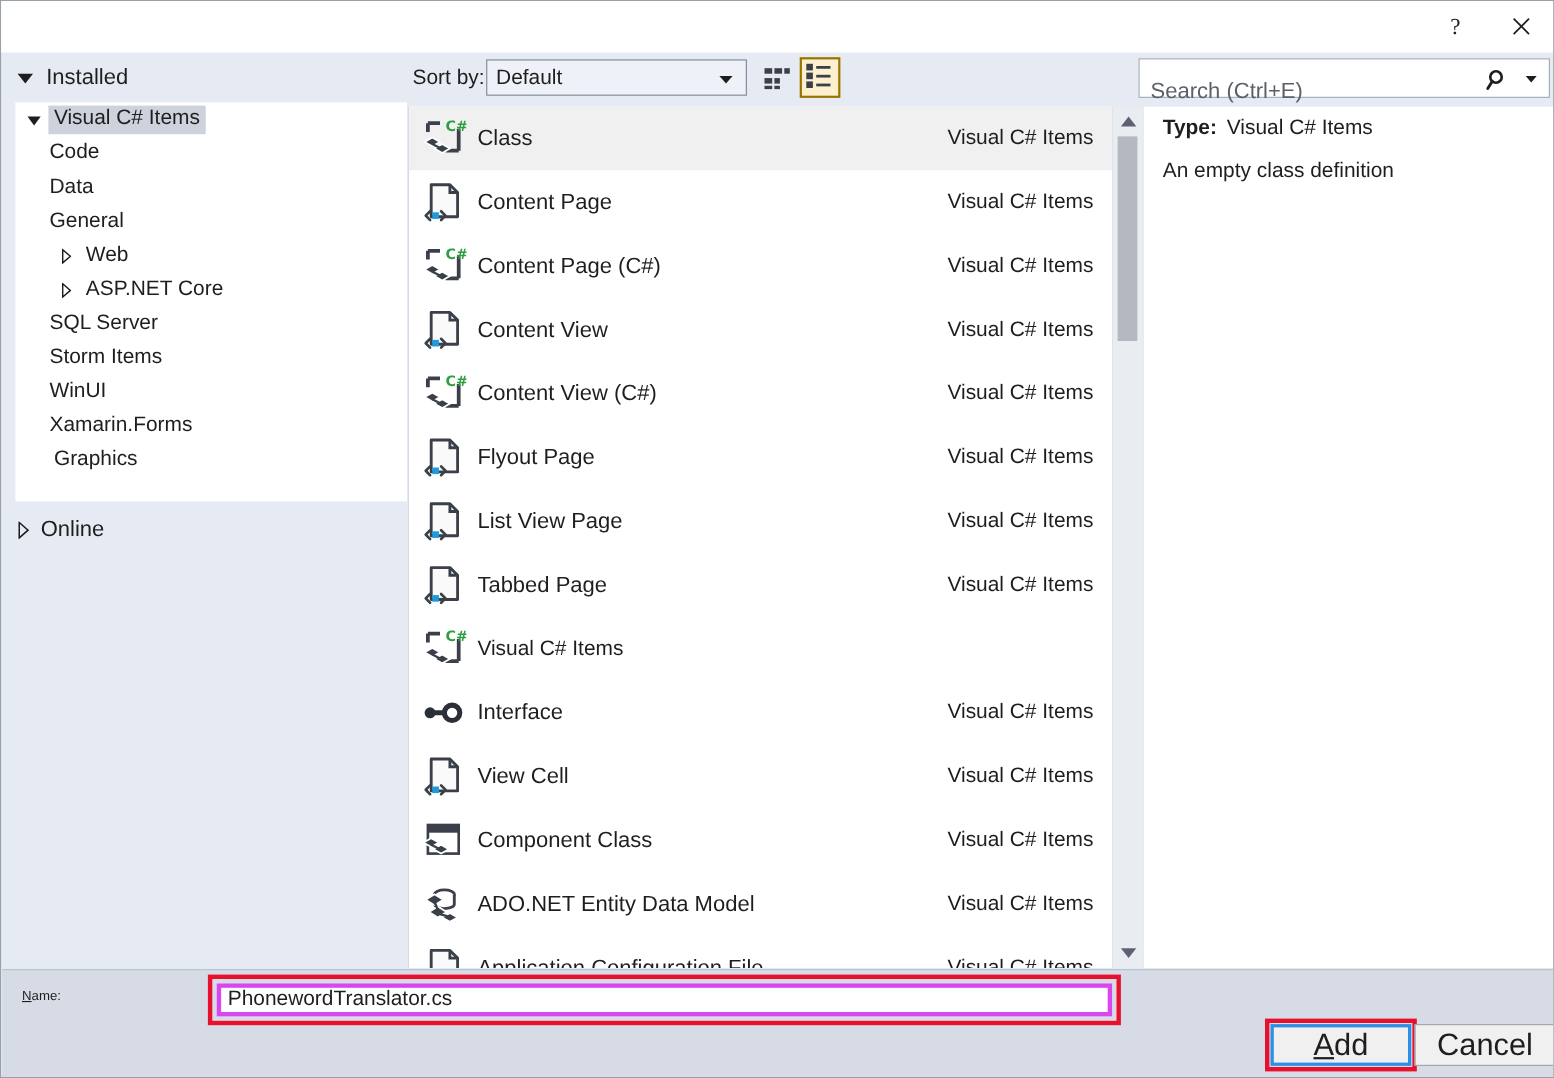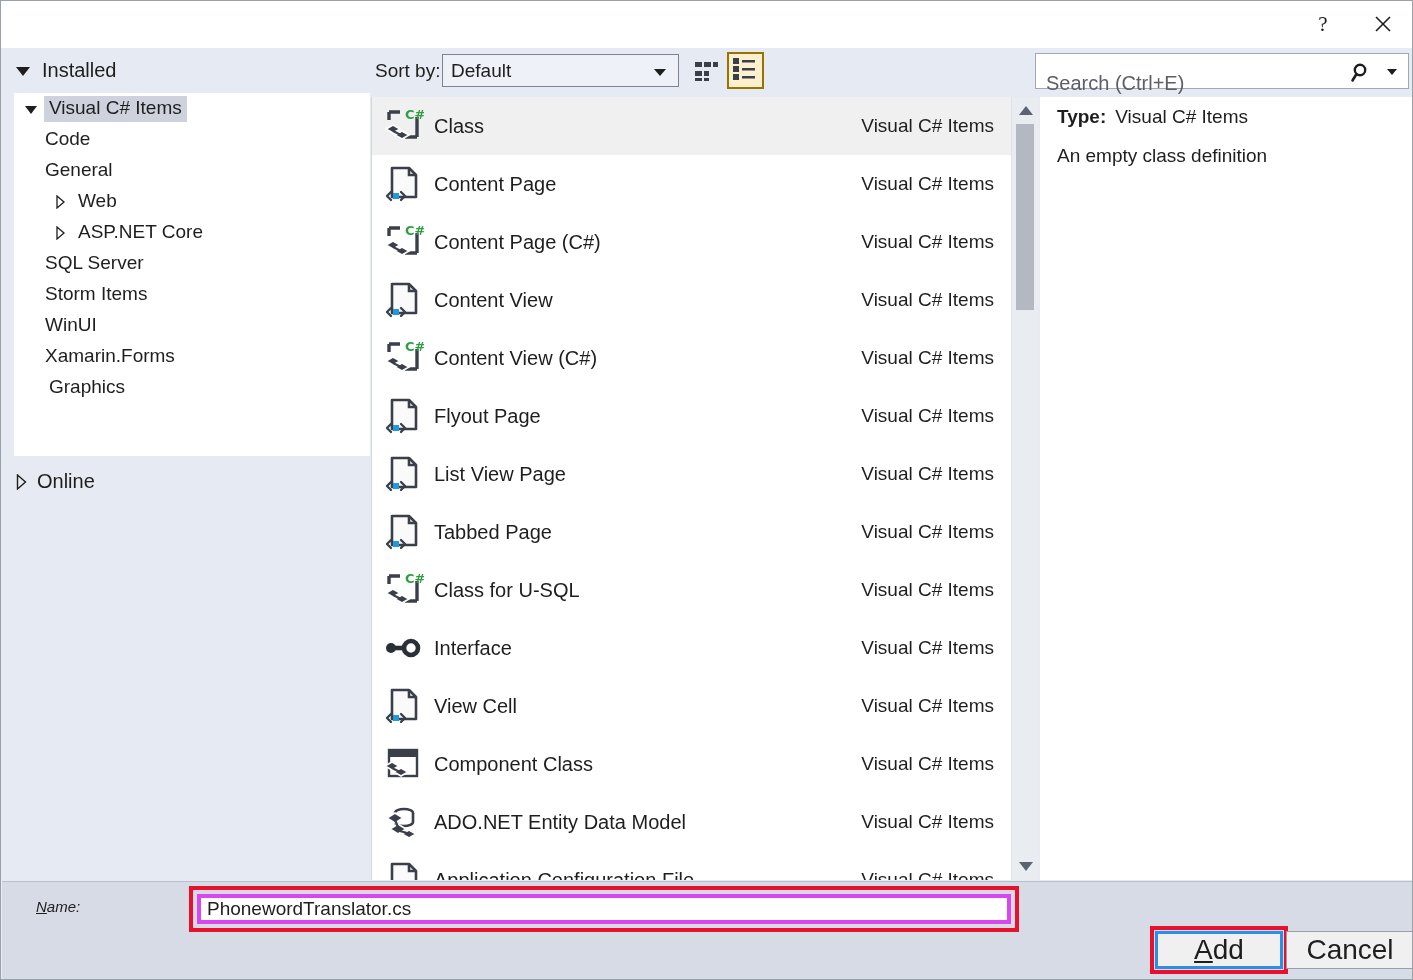--- a/index.html
+++ b/index.html
@@ -366,25 +366,24 @@
     left: 1px;
     top: 880px;
     width: 1411px;
     height: 99px;
     background: #d6dbe6;
     border-top: 1px solid #b9c0cd;
     box-sizing: border-box;
   }
   #name-label {
     position: absolute;
-    left: 34px;
+    left: 18px;
     top: 16px;
-    font-size: 15px;
-    color: #1e1e1e;
-    font-style: italic;
+    font-size: 12px;
+    color: #1e1e1e;
   }
   #name-label u { text-decoration: underline; }
 
   #name-highlight {
     position: absolute;
     left: 187px;
     top: 4px;
     width: 830px;
     height: 46px;
     box-sizing: border-box;
@@ -479,20 +478,24 @@
             <span class="tri-down-sm"></span>
           </span>
         <span class="tlabel">Visual C# Items</span>
       </div>
       <div class="tree-item level1">
         <span class="tw"></span>
         <span class="tlabel">Code</span>
       </div>
       <div class="tree-item level1">
         <span class="tw"></span>
+        <span class="tlabel">Data</span>
+      </div>
+      <div class="tree-item level1">
+        <span class="tw"></span>
         <span class="tlabel">General</span>
       </div>
       <div class="tree-item level1b">
         <span class="tw">
           <svg width="9" height="14" viewBox="0 0 9 14">
             <polygon points="1,1 8,7 1,13" fill="none" stroke="#1e1e1e" stroke-width="1.3"></polygon>
           </svg>
         </span>
         <span class="tlabel">Web</span>
       </div>
@@ -696,21 +699,20 @@
     <div class="item-row">
       <span class="item-icon">
         <svg width="42" height="40" viewBox="0 0 42 40">
           <path d="M7 6 h11 M7 6 v8 M35 11 v20 M35 31 h-12" fill="none" stroke="#3a3f4a" stroke-width="3.4"></path>
           <text x="23" y="13" font-family="DejaVu Sans, sans-serif" font-size="13" font-weight="bold" fill="#2f9e41">C#</text>
           <polygon points="4,23 11,19 18,23 11,27" fill="#3a3f4a" stroke="#ffffff" stroke-width="1.6"></polygon>
           <polygon points="13,29 20,25 27,29 20,33" fill="#3a3f4a" stroke="#ffffff" stroke-width="1.6"></polygon>
           <line x1="11" y1="25" x2="19" y2="29" stroke="#3a3f4a" stroke-width="2"></line>
         </svg>
       </span>
-      <span class="item-name">Class for U-SQL</span>
       <span class="item-type">Visual C# Items</span>
     </div>
 
     <div class="item-row">
       <span class="item-icon">
         <svg width="42" height="40" viewBox="0 0 42 40">
           <circle cx="9" cy="20" r="5" fill="#2b2f38"></circle>
           <line x1="13" y1="20" x2="23" y2="20" stroke="#2b2f38" stroke-width="4.6"></line>
           <circle cx="29" cy="20" r="7" fill="none" stroke="#2b2f38" stroke-width="4.6"></circle>
         </svg>

